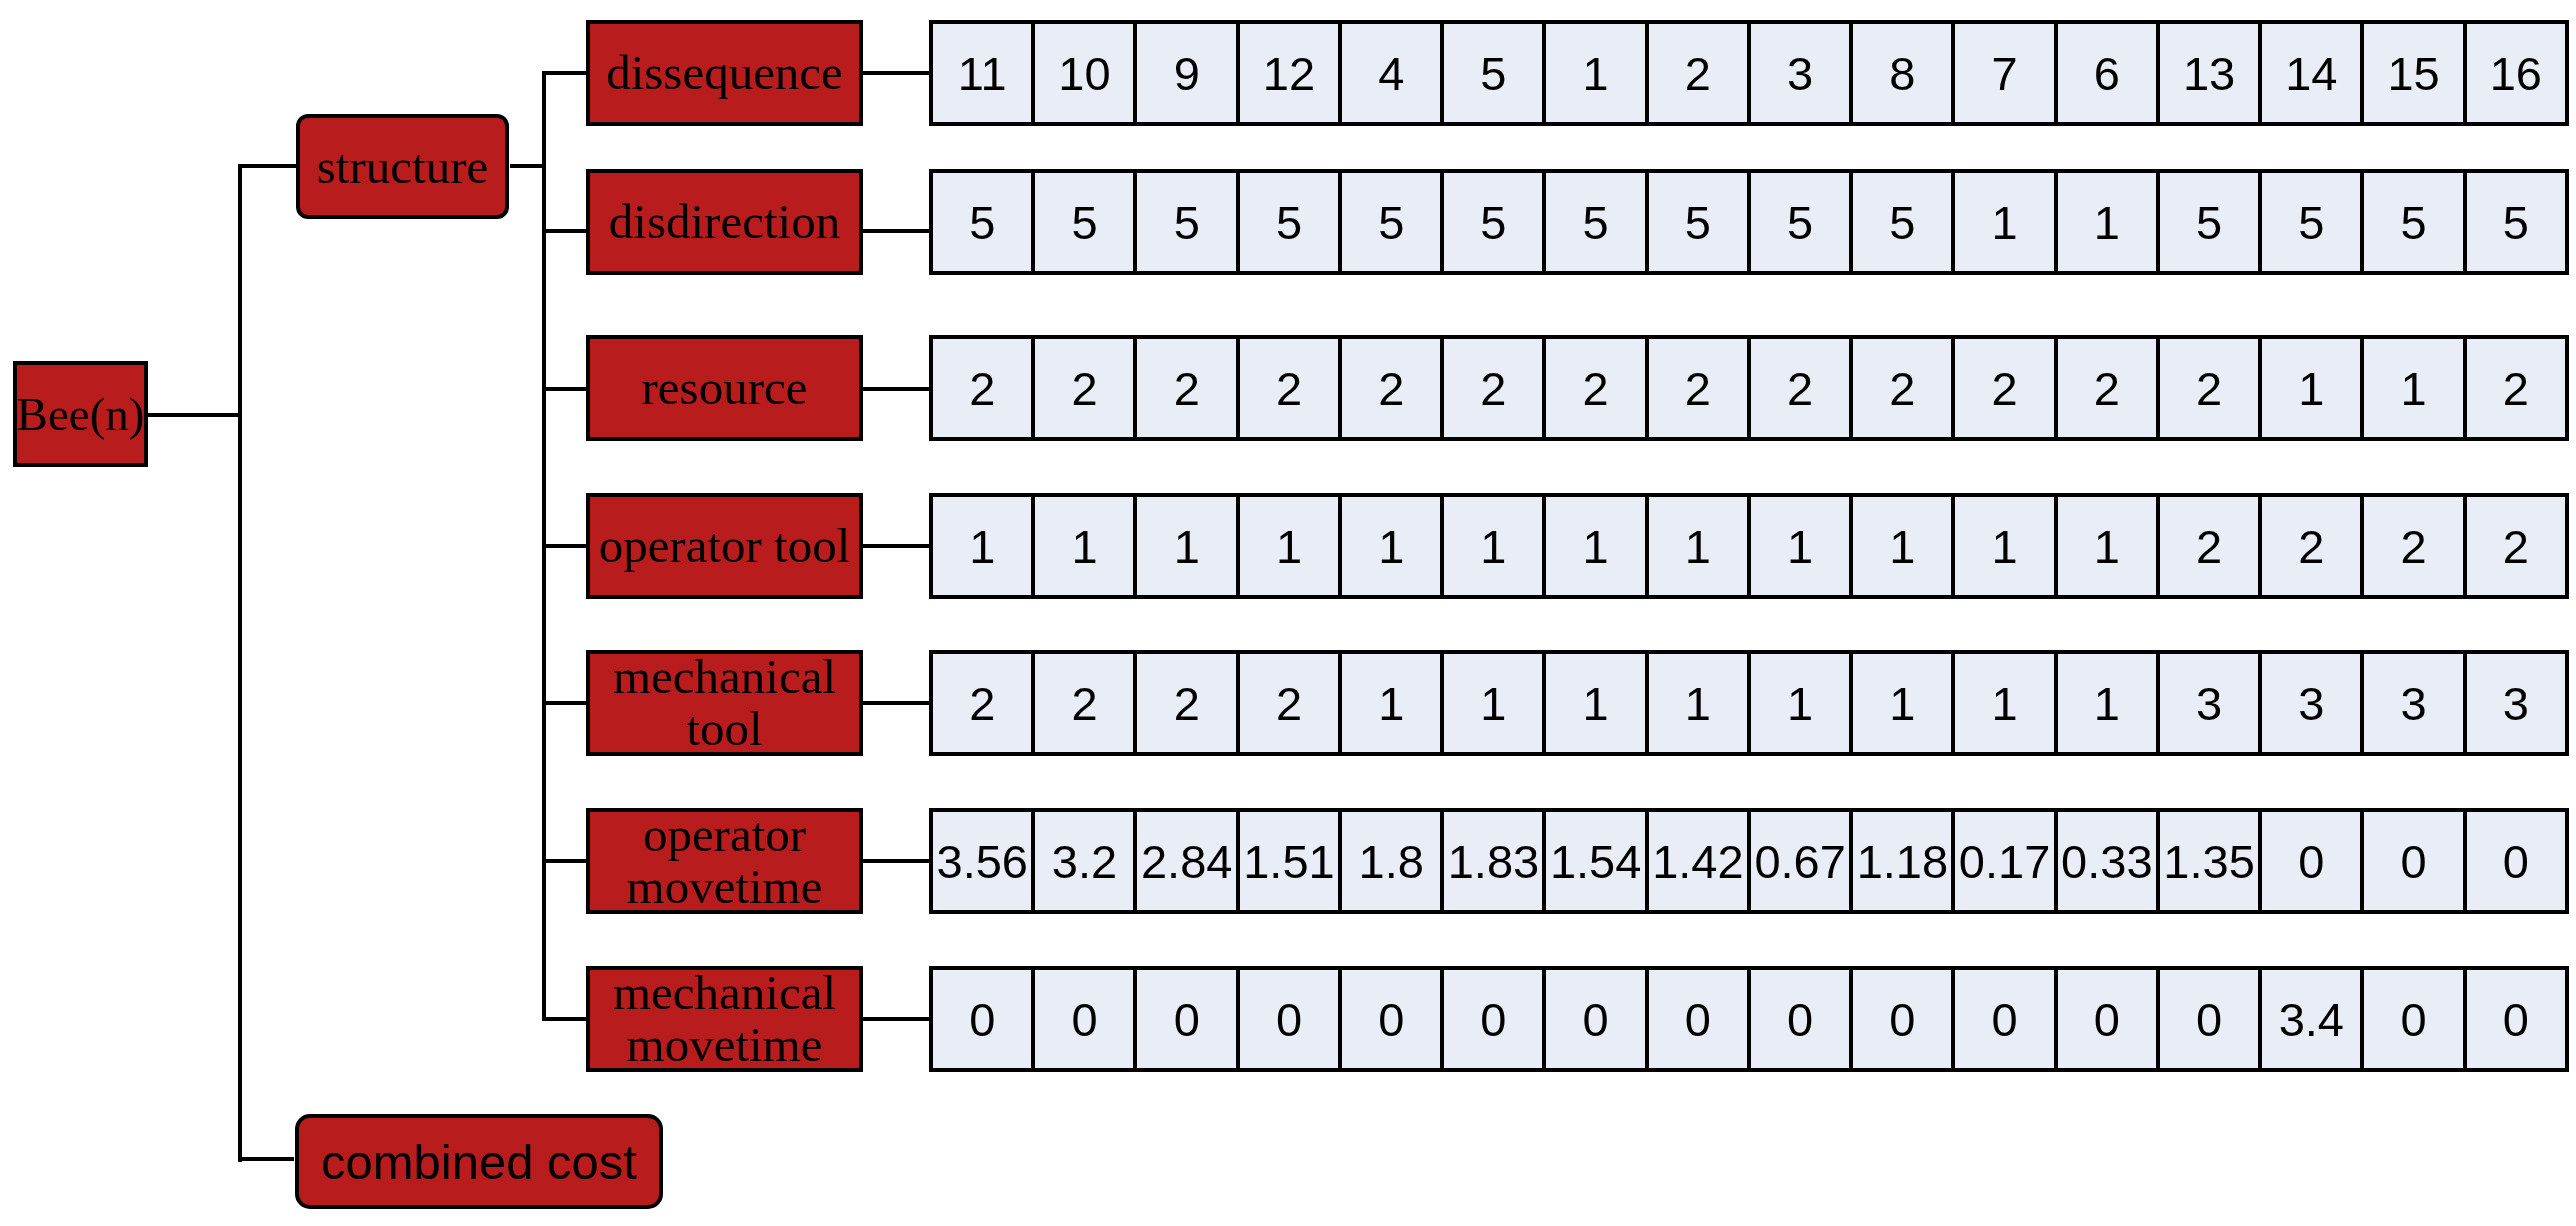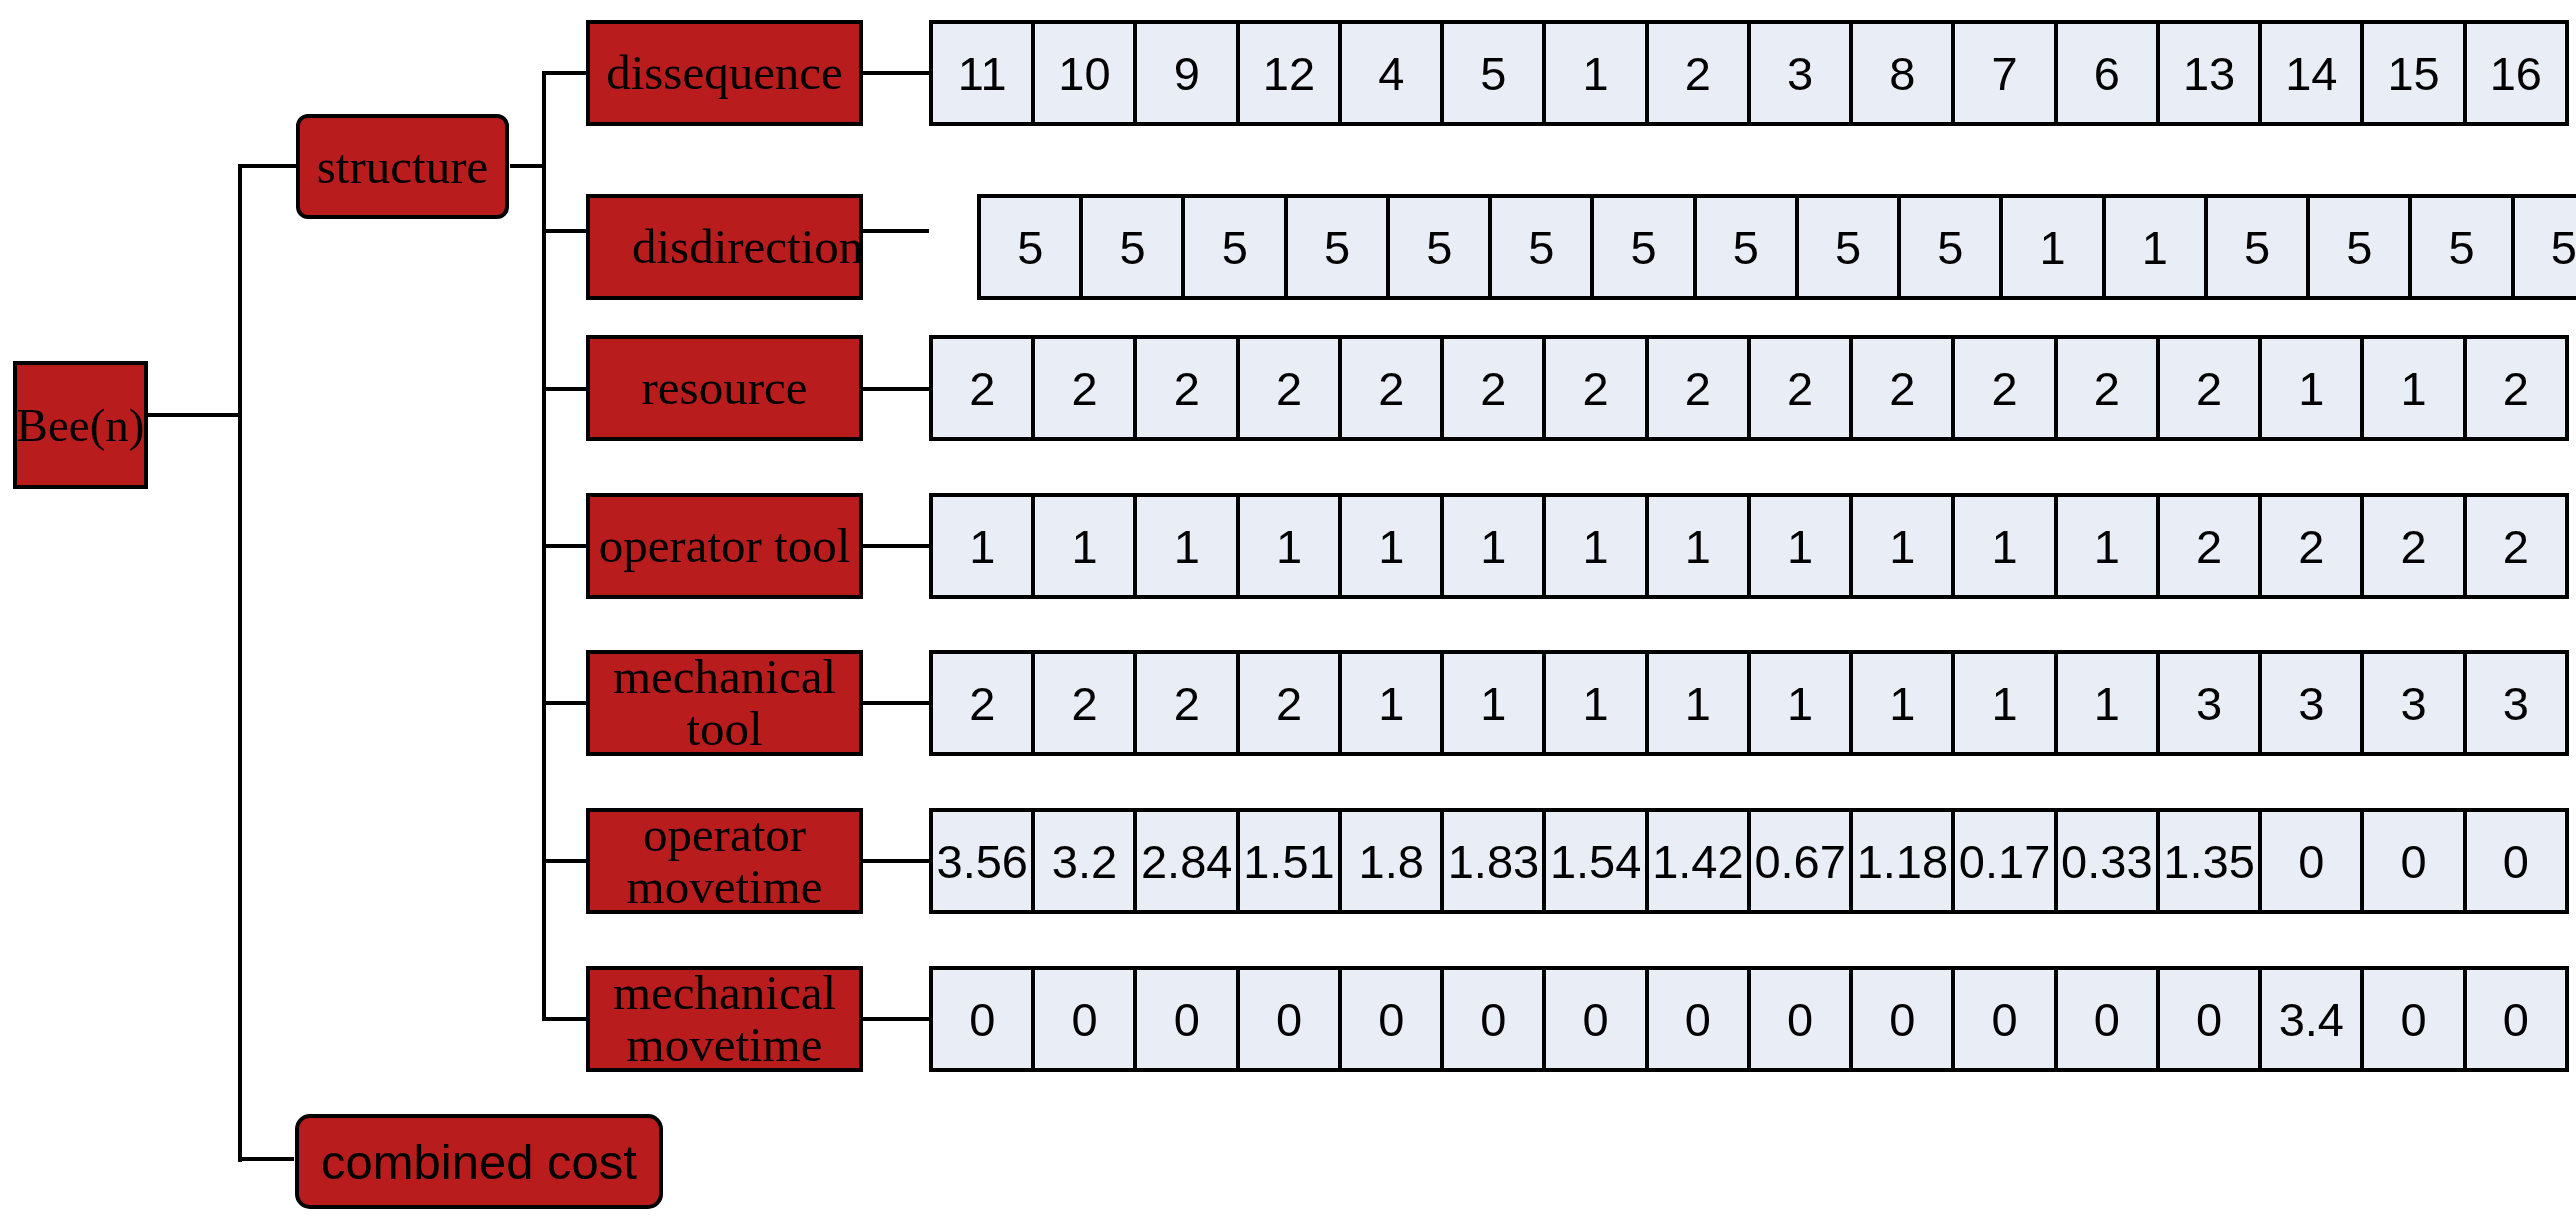--- a/index.html
+++ b/index.html
@@ -35,29 +35,29 @@
     background:#e8edf6;
     border:4.3px solid #000000;
     box-sizing:border-box;
     margin-left:-4.3px;
     display:flex;align-items:center;justify-content:center;
     font-family:"Liberation Sans", sans-serif;
     font-size:47px;color:#000000;
   }
   .cell:first-child{margin-left:0;}
   
-  .r0{top:20px;}  .r1{top:194px;padding-left:48px;} .r2{top:335px;text-align:right;} .r3{top:493px;}
+  .r0{top:20px;}  .r1{top:169px;} .r2{top:335px;text-align:right;} .r3{top:493px;}
   .r4{top:650px;} .r5{top:808px;} .r6{top:966px;}
 </style>
 </head>
 <body>
 
 <div id="canvas">
 
-  <div class="node serif-node" style="left:13px;top:361px;width:135px;height:128px;font-size:47px;">Bee(n)</div>
+  <div class="node serif-node" style="left:13px;top:361px;width:135px;height:106px;font-size:47px;">Bee(n)</div>
 
   <div class="node serif-node" style="left:296px;top:114px;width:213px;height:105px;font-size:49px;border-radius:12px;">structure</div>
 
   <div class="node sans-node" style="left:295px;top:1114px;width:368px;height:95px;font-size:49px;border-radius:15px;">combined cost</div>
 
   <div class="line" style="left:148px;top:413px;width:90px;height:4.3px;"></div>
   <div class="line" style="left:238px;top:164px;width:4.3px;height:998px;"></div>
   <div class="line" style="left:238px;top:164px;width:58px;height:4.3px;"></div>
   <div class="line" style="left:238px;top:1157px;width:56px;height:4.3px;"></div>
 

